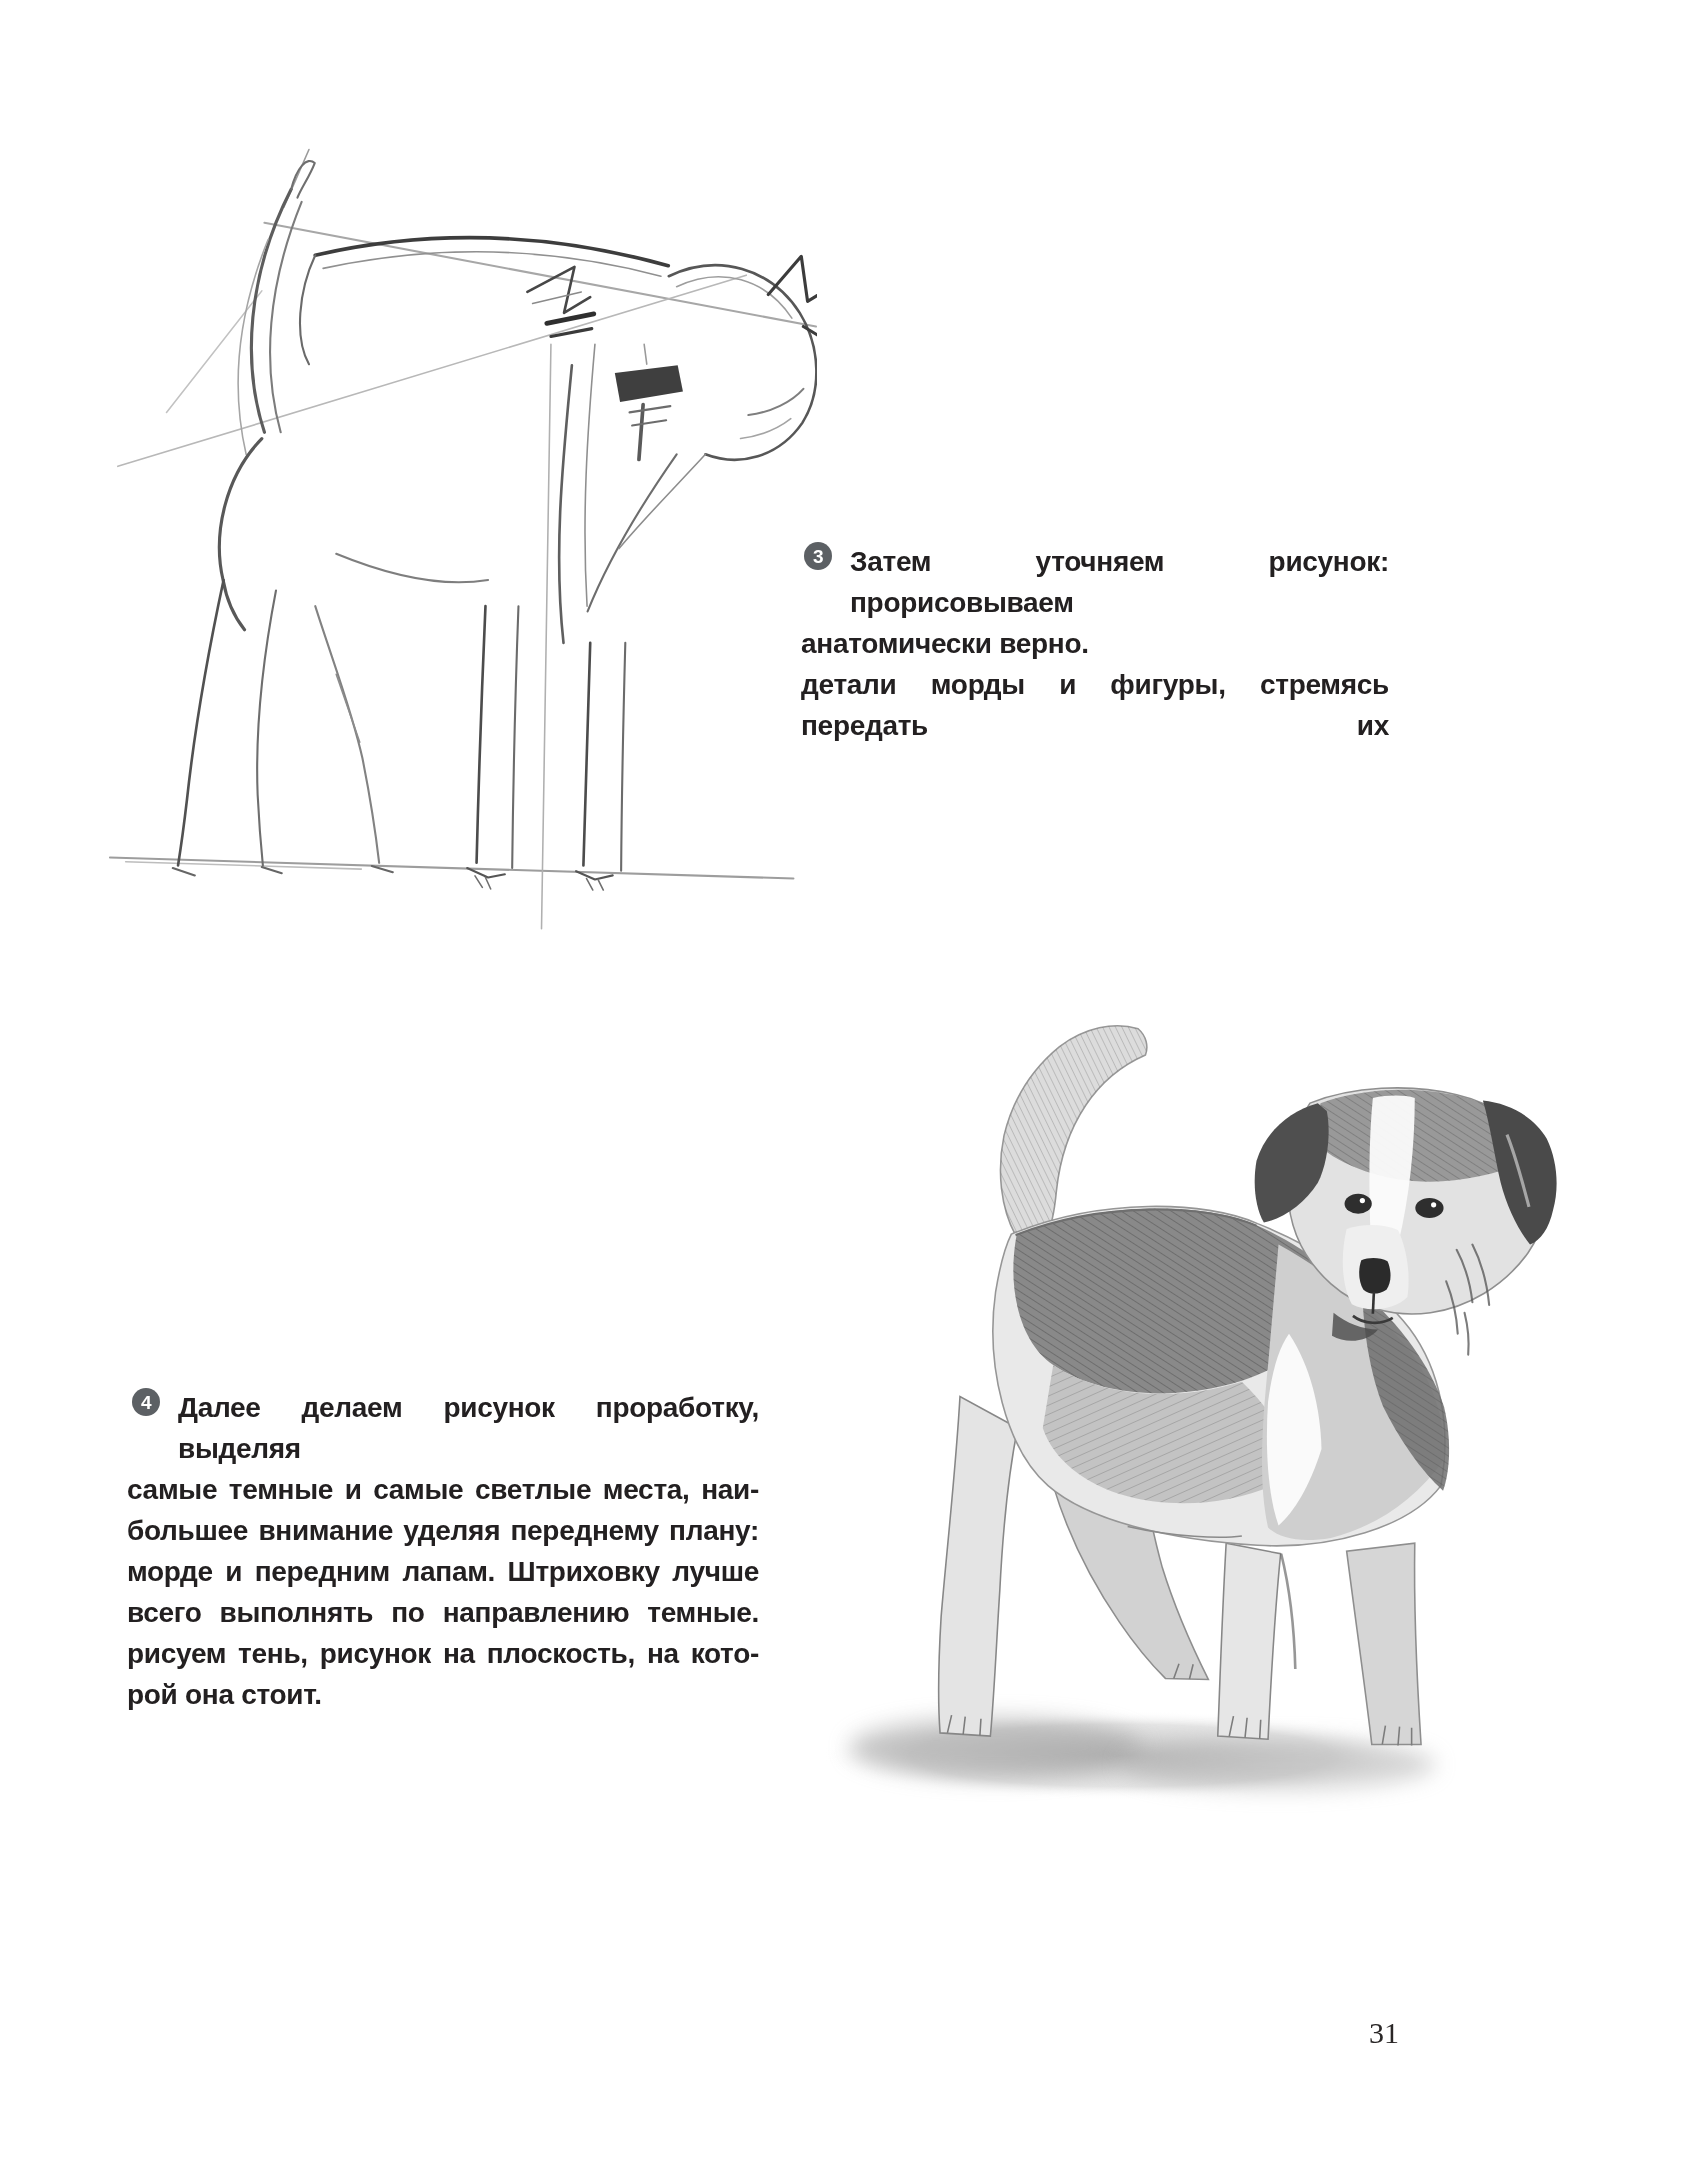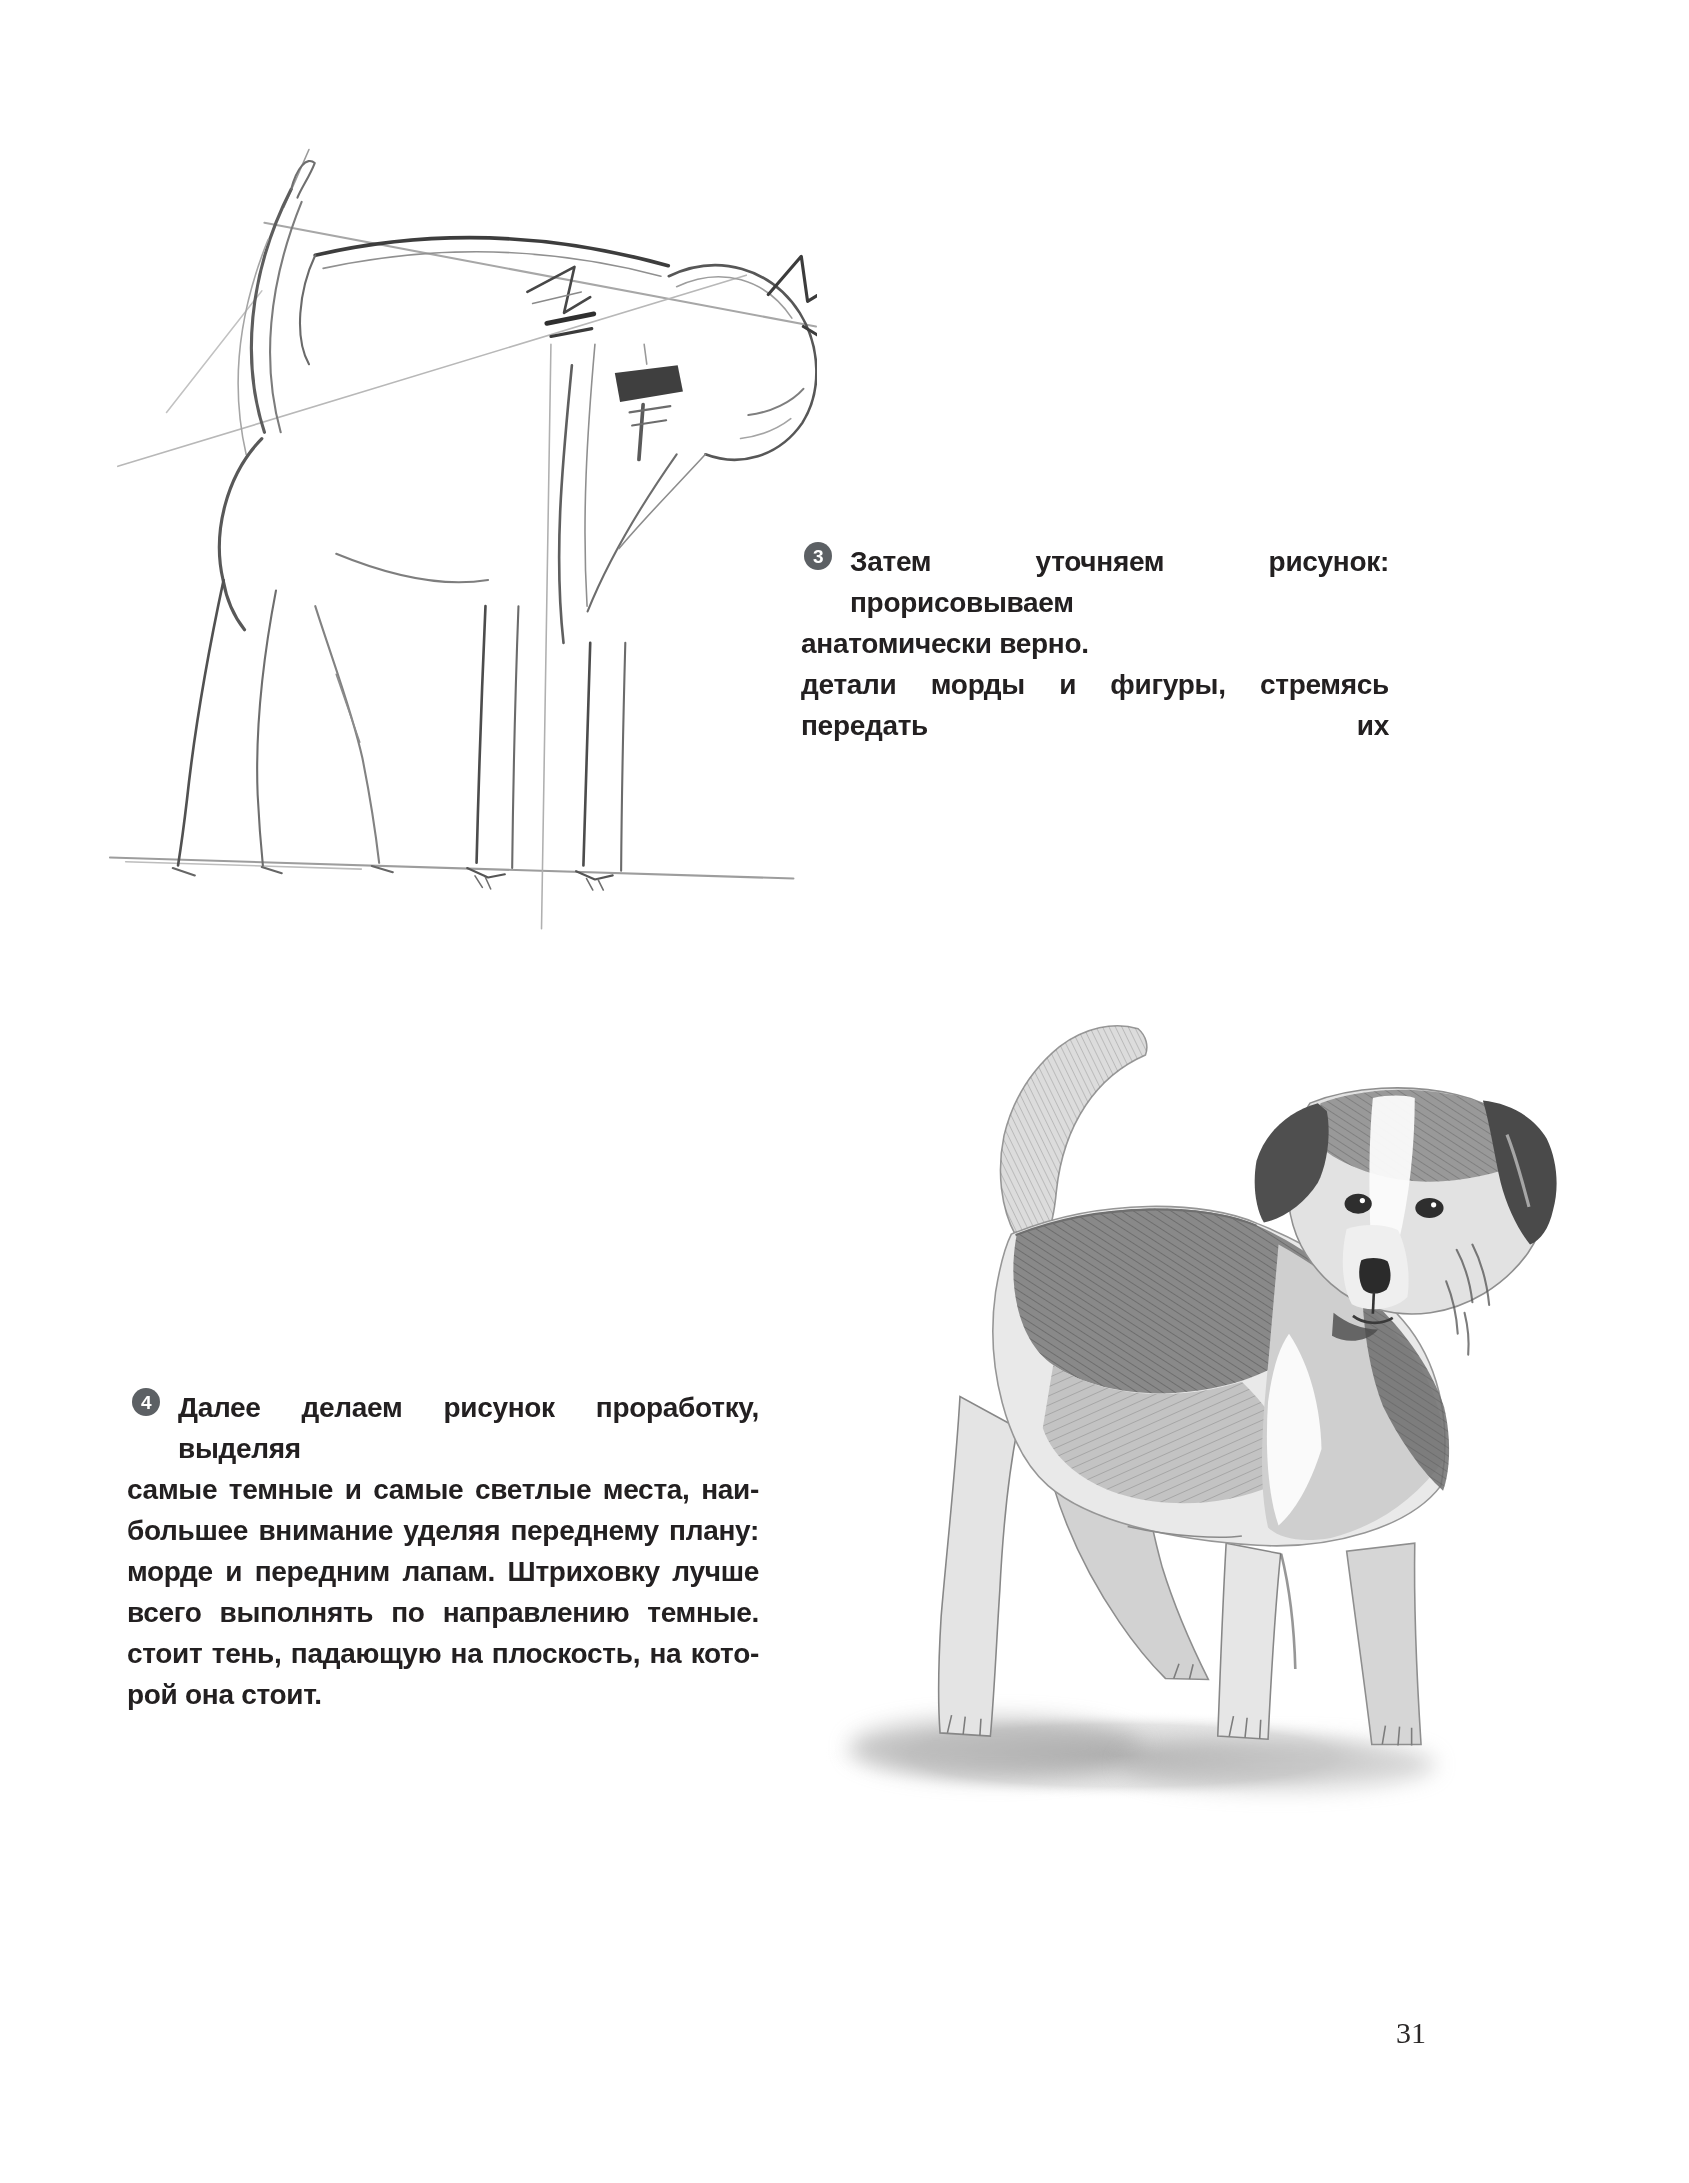--- a/index.html
+++ b/index.html
@@ -28,21 +28,21 @@
     width:28px;height:28px;border-radius:50%;
     background:var(--badge,#5c6064);
     color:#ffffff;font-weight:bold;font-size:19px;
     display:flex;align-items:center;justify-content:center;
   }
   #step3-note .badge{left:3.1px;}
   #step4-note .badge{left:5.2px;}
   .page-number{
     position:absolute;left:1369px;top:2016px;width:84px;
     font-family:"Liberation Serif","DejaVu Serif",serif;
-    font-size:30px;text-align:center;color:#2a2727;
+    font-size:30px;color:#2a2727;
   }
 </style>
 </head>
 <body>
 
 <div class="page">
 
   <figure class="figure" style="left:89px;top:118px;width:728px;height:825px;margin:0;" aria-label="Карандашный построечный набросок стоящей собаки">
     <svg viewBox="0 0 1390 1575">
       <g fill="none" stroke-linecap="round" stroke-linejoin="round">
@@ -205,20 +205,20 @@
     </svg>
   </figure>
 
   <div class="note" id="step4-note" style="left:127px;top:1387px;width:632px;">
     <span class="badge">4</span>
     <div class="ln j first">Далее делаем рисунок проработку, выделяя</div>
     <div class="ln j">самые темные и самые светлые места, наи-</div>
     <div class="ln j">большее внимание уделяя переднему плану:</div>
     <div class="ln j">морде и передним лапам. Штриховку лучше</div>
     <div class="ln j">всего выполнять по направлению темные.</div>
-    <div class="ln j">стоит тень, падающую на плоскость, на кото-</div>
+    <div class="ln j">рисуем тень, рисунок на плоскость, на кото-</div>
     <div class="ln">рой она стоит.</div>
   </div>
 
   <div class="page-number">31</div>
 
 </div>
 
 
 </body></html>

